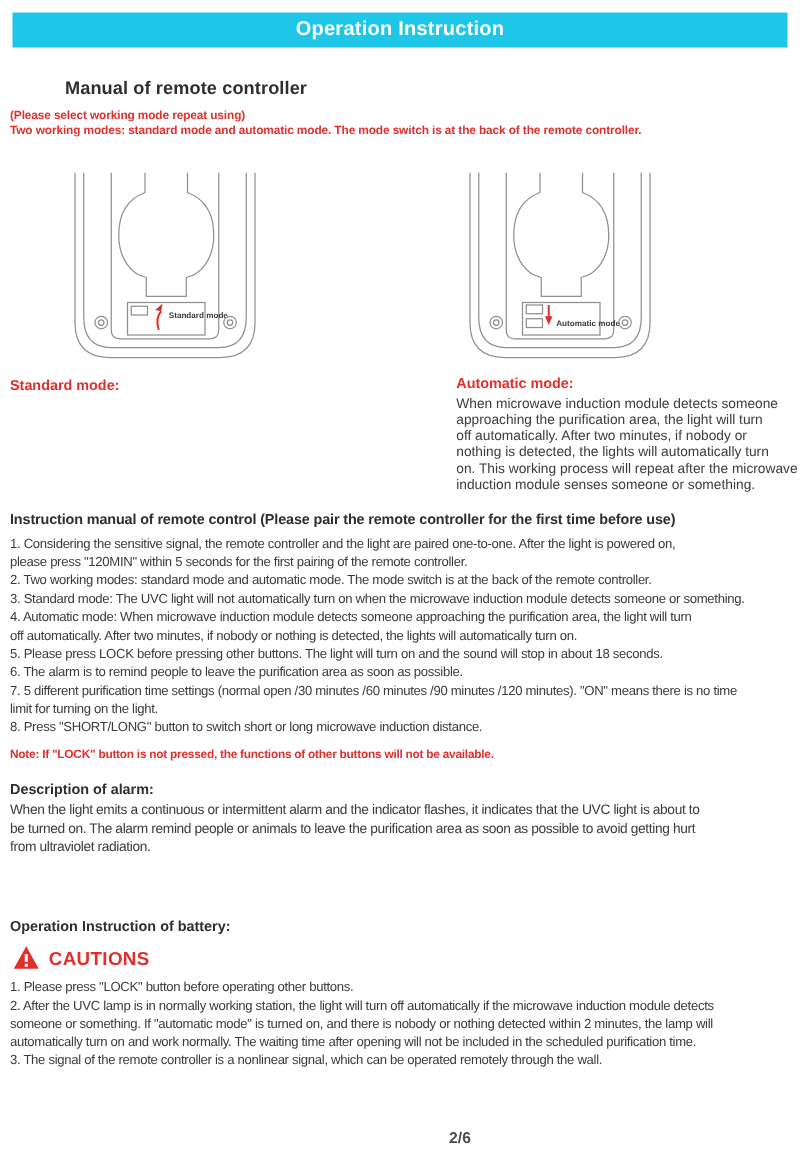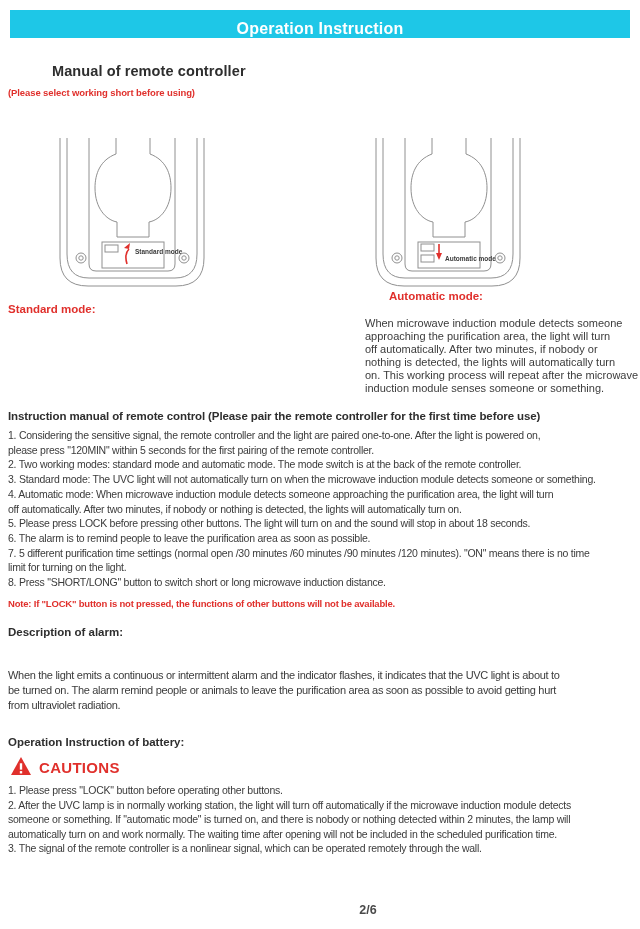--- a/index.html
+++ b/index.html
@@ -3,61 +3,62 @@
 <meta charset="utf-8">
 <style>
   html,body{margin:0;padding:0;background:#ffffff;}
   .page{
     position:relative;width:640px;height:929px;background:#ffffff;overflow:hidden;
     font-family:"Liberation Sans","DejaVu Sans",sans-serif;color:#3b3b3b;
   }
   .abs{position:absolute;}
   .header-bar{
     left:10px;top:10px;width:620px;height:28px;background:#1ec7e7;
-    display:flex;align-items:flex-end;justify-content:center;
+    display:flex;align-items:center;justify-content:center;
   }
   .header-bar span{color:#ffffff;font-weight:700;font-size:16px;letter-spacing:.2px;}
   .page-title{left:8px;top:63px;font-size:14.5px;font-weight:700;color:#2e2e2e;letter-spacing:.1px;margin-left:44px;}
   .red{color:#e0302c;}
   .intro-note{left:8px;font-size:9.5px;font-weight:700;letter-spacing:-.1px;white-space:pre;}
   .n1{top:87px;} .n2{top:99px;}
   .diagram{width:180px;height:160px;}
   .dg-l{left:56px;top:138px;} .dg-r{left:372px;top:138px;}
   .diagram path,.diagram rect,.diagram circle{fill:none;stroke:#909090;stroke-width:1;}
   .diagram .redline{stroke:#e0302c;stroke-width:1.6;}
   .diagram .redfill{fill:#e0302c;stroke:none;}
   .diagram text{fill:#3a3a3a;font-size:6.5px;font-weight:700;stroke:none;font-family:"Liberation Sans",sans-serif;}
   .mode-head{font-size:11.5px;font-weight:700;white-space:pre;}
-  .mh-l{left:8px;top:303px;} .mh-r{left:365px;top:290px;margin-left:24px;}
+  .mh-l{left:8px;top:303px;} .mh-r{left:365px;top:301px;}
   .mode-body{font-size:11px;line-height:13px;white-space:pre;color:#3b3b3b;}
   .mb-l{left:8px;top:320px;} .mb-r{left:365px;top:317px;}
   .instr-head{left:8px;top:410px;font-size:11.5px;font-weight:700;color:#2e2e2e;letter-spacing:-.1px;white-space:pre;}
   .instr-lines{left:8px;top:428px;font-size:10.5px;line-height:14.7px;letter-spacing:-.25px;white-space:pre;}
   .lock-note{left:8px;top:598px;font-size:9.5px;font-weight:700;letter-spacing:-.2px;white-space:pre;}
   .sec-head{font-size:11.5px;font-weight:700;color:#2e2e2e;white-space:pre;}
   .alarm-head{left:8px;top:626px;}
-  .alarm-body{left:8px;top:668px;font-size:11px;line-height:15px;letter-spacing:-.3px;white-space:pre;}
+  .alarm-body{left:8px;top:641px;font-size:11px;line-height:15px;letter-spacing:-.3px;white-space:pre;}
   .battery-head{left:8px;top:736px;}
   .battery-body{left:8px;top:713px;font-size:11px;line-height:15px;letter-spacing:-.3px;white-space:pre;}
   .cautions-header{left:10px;top:756px;display:flex;align-items:flex-end;gap:7px;}
   .cautions-header .txt{font-size:15px;font-weight:700;letter-spacing:.3px;}
   .cautions-body{left:8px;top:783px;font-size:10.5px;line-height:14.5px;letter-spacing:-.25px;white-space:pre;}
   .page-num{left:0;top:903px;width:640px;text-align:center;font-size:12.5px;font-weight:700;color:#4a4a4a;padding-left:48px;}
 </style>
 </head>
 <body>
 
 <div class="page">
 
   <div class="abs header-bar">
     <span>Operation Instruction</span>
   </div>
 
   <div class="abs page-title">Manual of remote controller</div>
-  <div class="abs intro-note red n1">(Please select working short before using)</div>
+  <div class="abs intro-note red n1">(Please select working mode repeat using)</div>
+  <div class="abs intro-note red n2">Two working modes: standard mode and automatic mode. The mode switch is at the back of the remote controller.</div>
 
   <svg class="abs diagram dg-l" viewBox="0 0 180 160">
     <path d="M4,0 V120 Q4,148 32,148 H120 Q148,148 148,120 V0"></path>
     <path d="M11,0 V116 Q11,140 33,140 H119 Q141,140 141,116 V0"></path>
     <path d="M33,0 V126 Q33,133 40,133 H112 Q119,133 119,126 V0"></path>
     <path d="M60,0 V16 C44,22 39,36 39,50 C39,70 50,82 61,84 L61,99 H93 L93,84 C104,82 115,70 115,50 C115,36 110,22 94,16 V0"></path>
     <rect x="46" y="104" width="62" height="26"></rect>
     <rect x="49" y="107" width="13" height="7"></rect>
     <path class="redline" d="M71,126 Q68,116 73,111"></path>
     <path class="redfill" d="M73,111 L68,110 L74,105 Z"></path>

